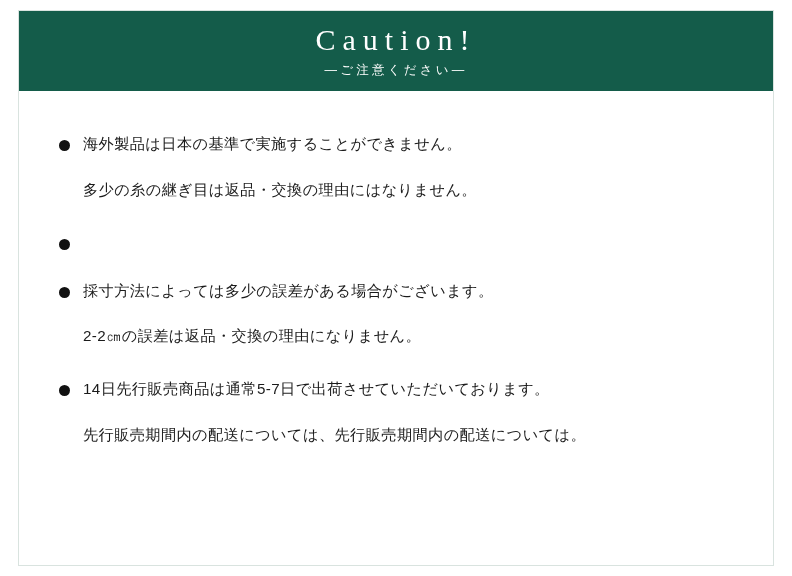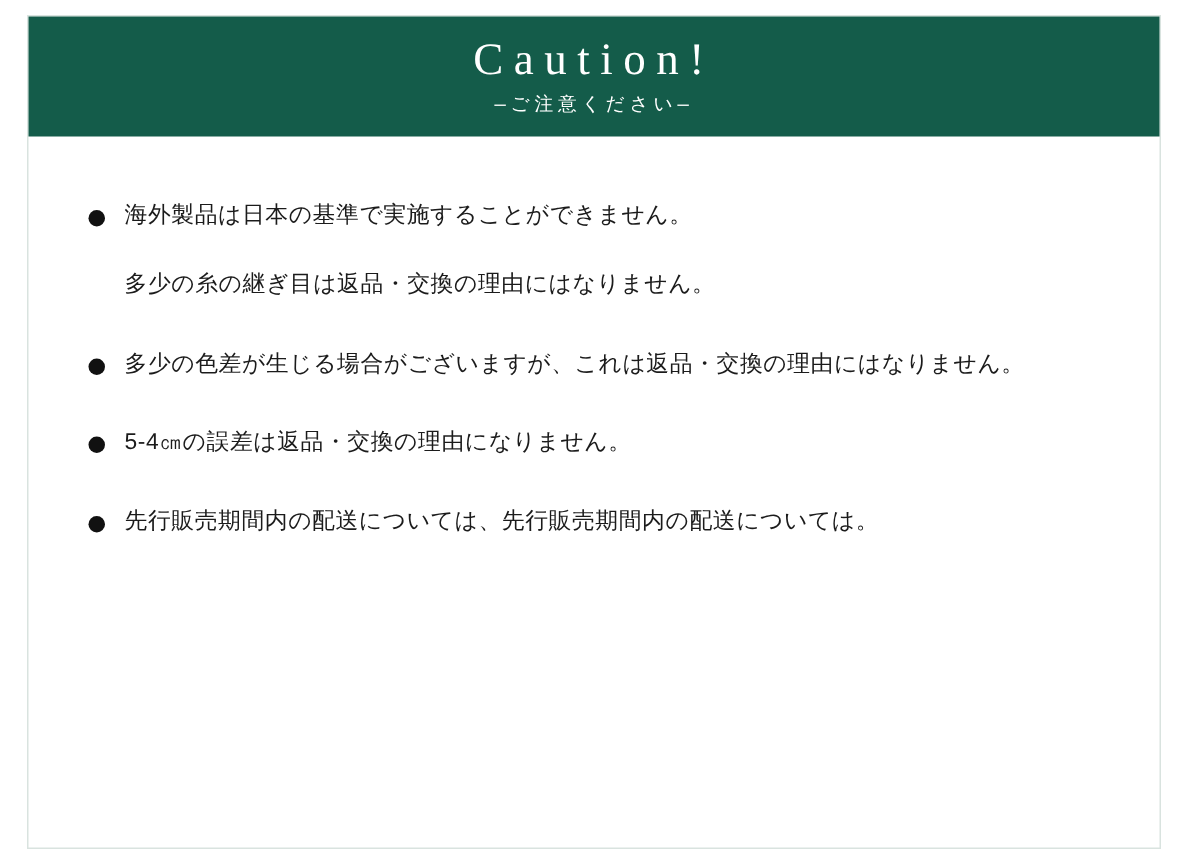--- a/index.html
+++ b/index.html
@@ -50,21 +50,21 @@
     margin-bottom: 9px;
     font-family: "Liberation Serif", serif;
     white-space: nowrap;
   }
   .header-sub {
     color: #ffffff;
     font-size: 12.5px;
     letter-spacing: 3.2px;
     line-height: 1;
     white-space: nowrap;
-    font-family: Liberation Mono, monospace;
+    font-family: Liberation Sans, sans-serif;
   }
   .body {
     padding: 42px 0 0 0;
     box-sizing: border-box;
   }
   .note {
     display: flex;
     align-items: flex-start;
     margin: 0 0 30px 0;
     padding: 0 18px 0 40px;
@@ -113,33 +113,34 @@
         <span class="bullet"></span>
         <div class="lines">
           <div class="line">海外製品は日本の基準で実施することができません。</div>
           <div class="line">多少の糸の継ぎ目は返品・交換の理由にはなりません。</div>
         </div>
       </div>
 
       <div class="note">
         <span class="bullet"></span>
         <div class="lines">
-          <div class="line">多少の色差が生じる場合がございますが、これは返品・交換の理由にはなりません。</div>
         </div>
       </div>
 
       <div class="note">
         <span class="bullet"></span>
         <div class="lines">
-          <div class="line">5-4㎝の誤差は返品・交換の理由になりません。</div>
+          <div class="line">採寸方法によっては多少の誤差がある場合がございます。</div>
+          <div class="line">2-2㎝の誤差は返品・交換の理由になりません。</div>
         </div>
       </div>
 
       <div class="note">
         <span class="bullet"></span>
         <div class="lines">
+          <div class="line">14日先行販売商品は通常5-7日で出荷させていただいております。</div>
           <div class="line">先行販売期間内の配送については、先行販売期間内の配送については。</div>
         </div>
       </div>
 
     </div>
   </div>
 </div>
 
 </body></html>

